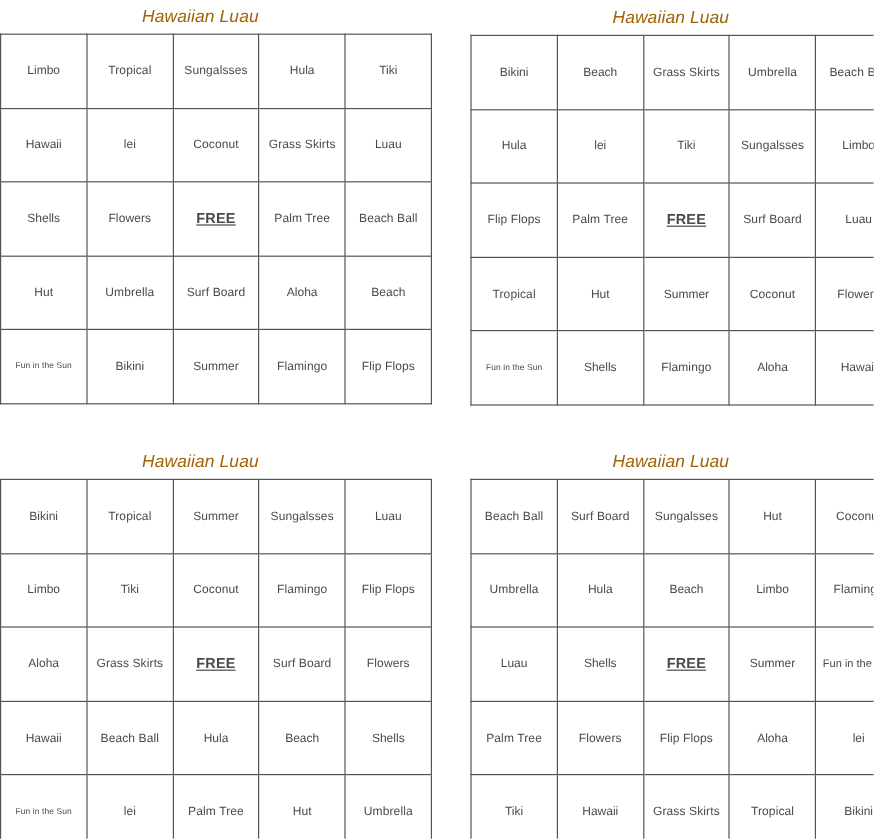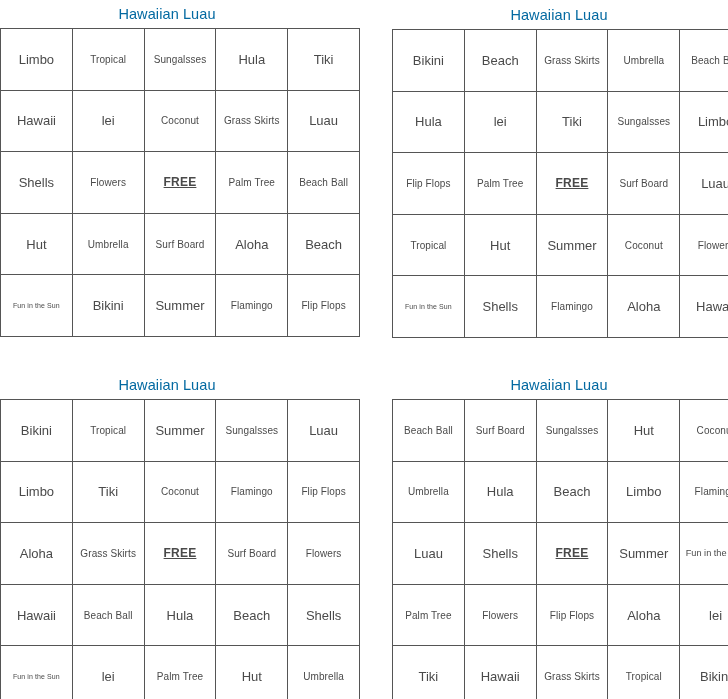--- a/index.html
+++ b/index.html
@@ -26,23 +26,24 @@
   .card-tl { left: 0px;   top: 0px; }
   .card-tr { left: 392px; top: 1px; }
   .card-bl { left: 0px;   top: 371px; }
   .card-br { left: 392px; top: 371px; }
 
   .card-title {
     text-align: center;
     font-size: 14.5px;
     line-height: 28px;
     height: 28px;
-    color: #0369a1;
+    color: #a16207;
     letter-spacing: 0.1px;
     white-space: nowrap;
+    font-style: italic;
   }
 
   .grid {
     width: 334px;
     border-collapse: collapse;
     table-layout: fixed;
   }
   .grid td {
     border: 1px solid #555555;
     width: 66.8px;
@@ -50,21 +51,21 @@
     text-align: center;
     vertical-align: middle;
     padding: 1px 2px;
     overflow: hidden;
     color: #4a4a4a;
   }
   
   .fs-xs  { font-size: 7px;  letter-spacing: 0.1px; }
   .fs-s   { font-size: 10px; letter-spacing: 0.1px; }
   .fs-m   { font-size: 9.2px; }
-  .fs-l   { font-size: 13px; }
+  .fs-l   { font-size: 10px; }
 
   .free {
     font-weight: bold;
     text-decoration: underline;
     font-size: 12px;
     color: #3a3a3a;
     letter-spacing: 0.2px;
     margin-left: 41px;
   }
 </style>

